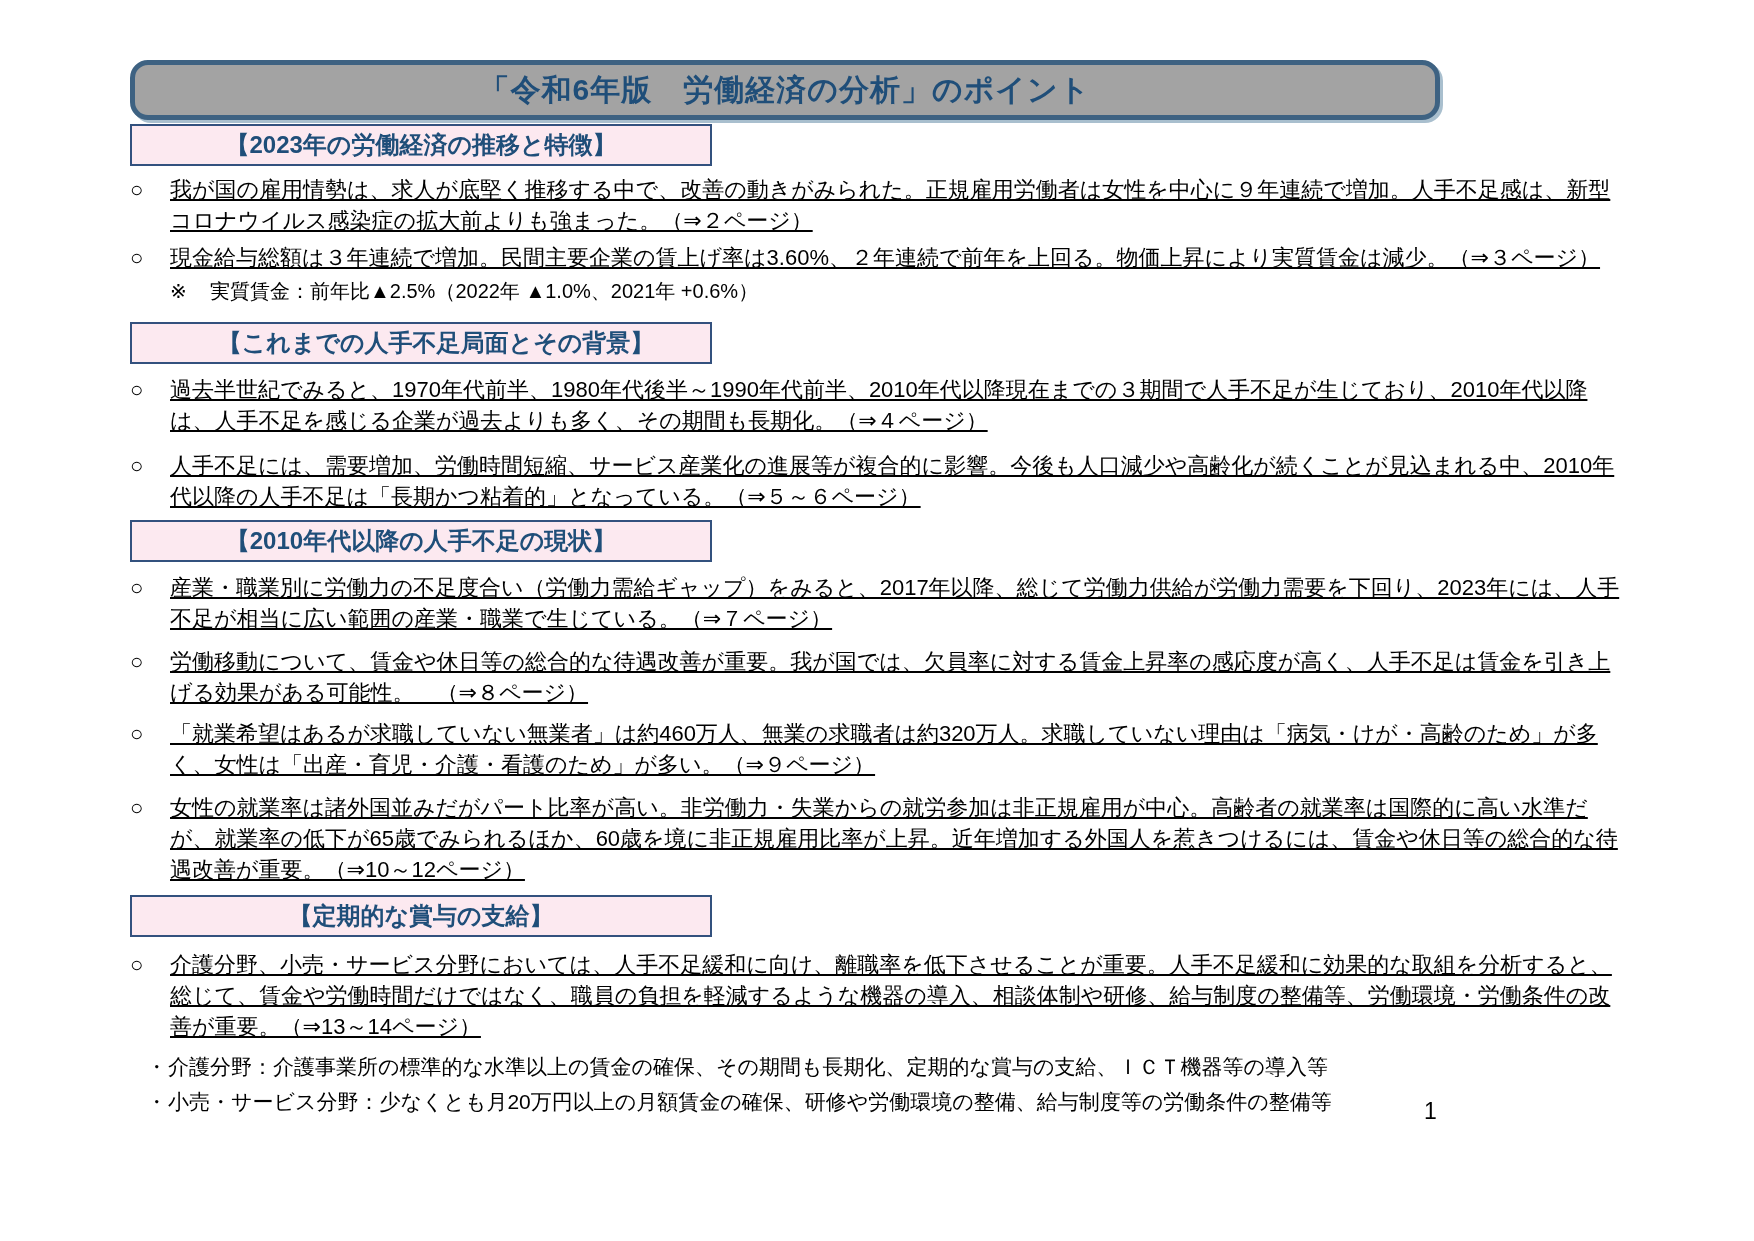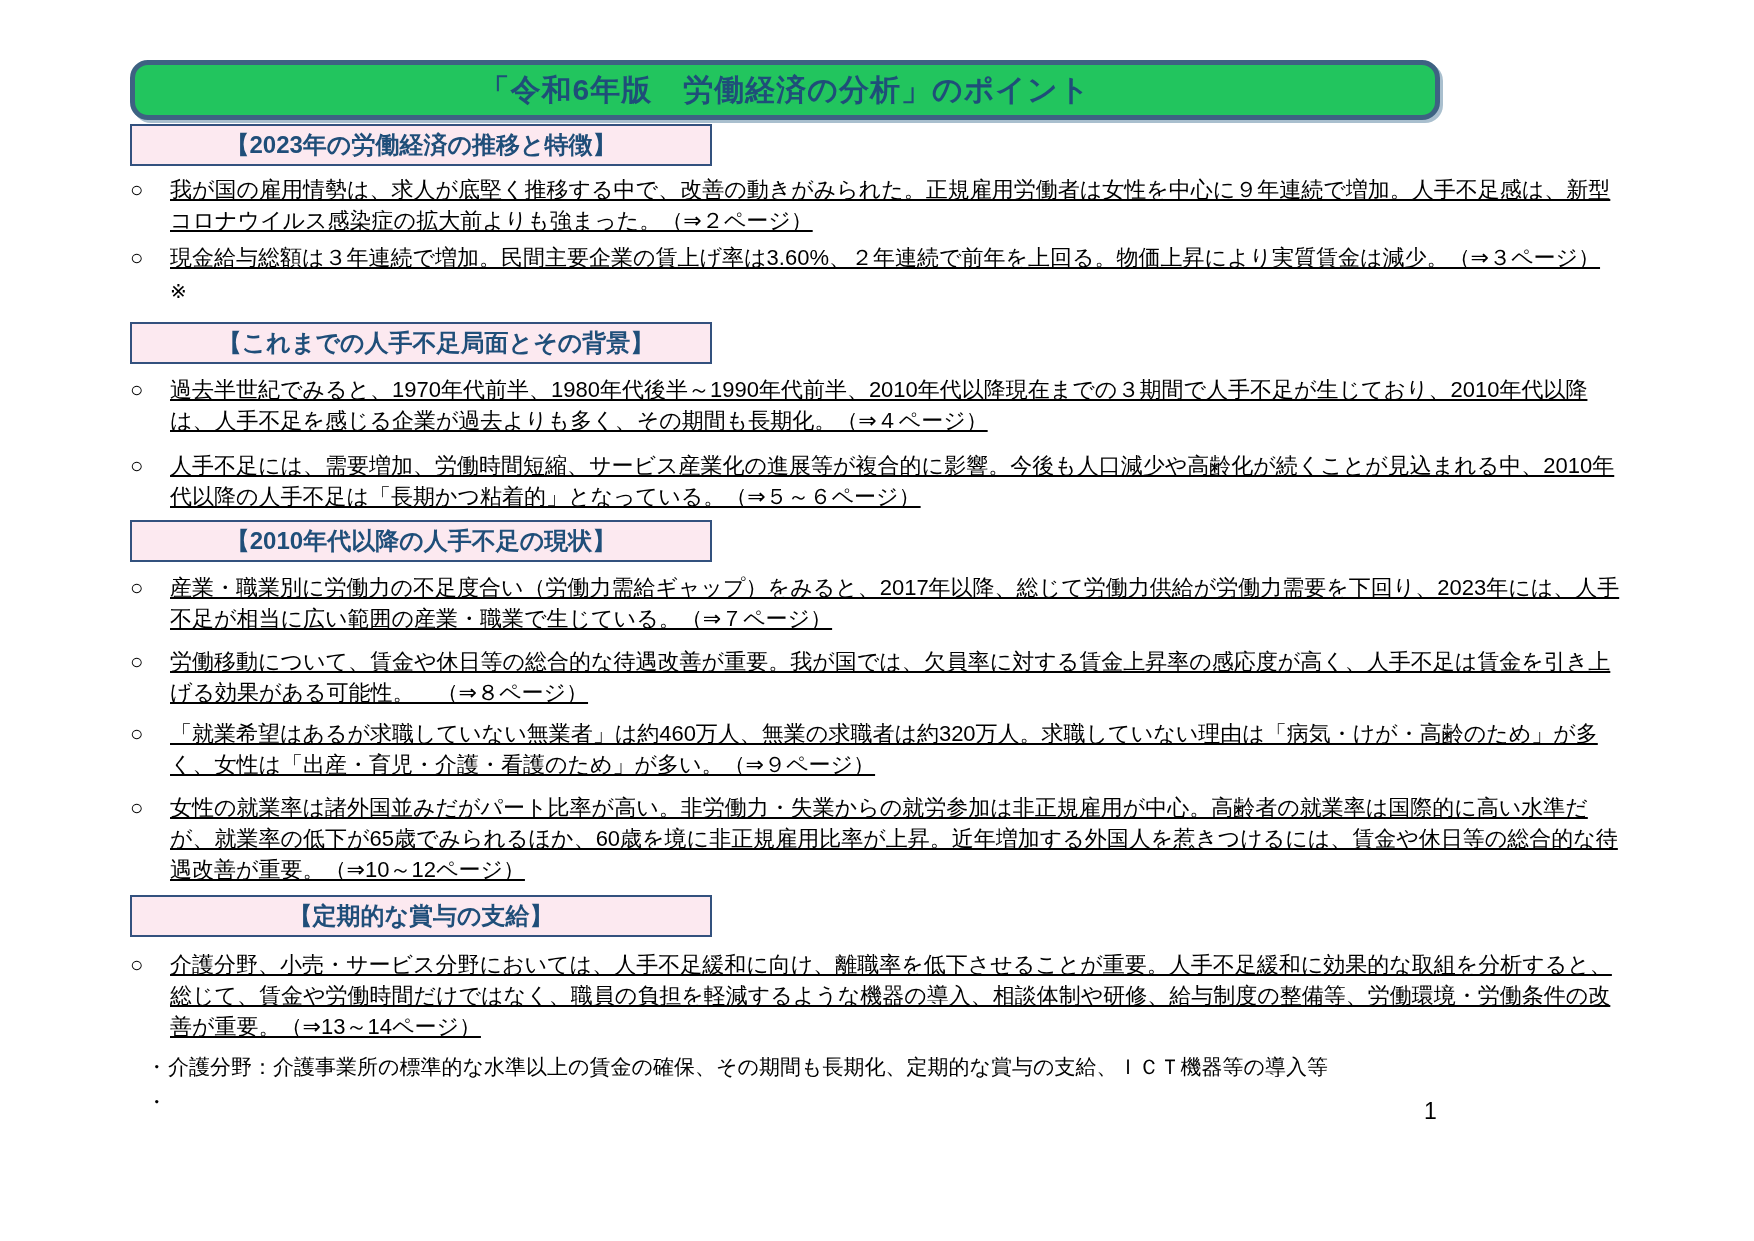--- a/index.html
+++ b/index.html
@@ -15,21 +15,21 @@
     height: 1241px;
     background: #ffffff;
     overflow: hidden;
   }
   .title-box {
     position: absolute;
     left: 130px;
     top: 60px;
     width: 1310px;
     height: 60px;
-    background: #22c55e;
+    background: #a3a3a3;
     border: 5px solid #3e6282;
     border-radius: 18px;
     box-shadow: 3px 3px 0 #a9bfce;
     display: flex;
     align-items: center;
     justify-content: center;
   }
   .title-text {
     font-size: 30px;
     font-weight: bold;
@@ -119,20 +119,21 @@
     <div class="bullet mt8">
       <span class="marker">○</span>
       <span class="text">我が国の雇用情勢は、求人が底堅く推移する中で、改善の動きがみられた。正規雇用労働者は女性を中心に９年連続で増加。人手不足感は、新型コロナウイルス感染症の拡大前よりも強まった。（⇒２ページ）</span>
     </div>
     <div class="bullet mt6">
       <span class="marker">○</span>
       <span class="text">現金給与総額は３年連続で増加。民間主要企業の賃上げ率は3.60%、２年連続で前年を上回る。物価上昇により実質賃金は減少。（⇒３ページ）</span>
     </div>
     <div class="note">
       <span class="marker">※</span>
+      <span class="text">実質賃金：前年比▲2.5%（2022年 ▲1.0%、2021年 +0.6%）</span>
     </div>
 
     <div class="section-heading mt16">【これまでの人手不足局面とその背景】</div>
     <div class="bullet mt10">
       <span class="marker">○</span>
       <span class="text">過去半世紀でみると、1970年代前半、1980年代後半～1990年代前半、2010年代以降現在までの３期間で人手不足が生じており、2010年代以降は、人手不足を感じる企業が過去よりも多く、その期間も長期化。（⇒４ページ）</span>
     </div>
     <div class="bullet mt14">
       <span class="marker">○</span>
       <span class="text">人手不足には、需要増加、労働時間短縮、サービス産業化の進展等が複合的に影響。今後も人口減少や高齢化が続くことが見込まれる中、2010年代以降の人手不足は「長期かつ粘着的」となっている。（⇒５～６ページ）</span>
@@ -161,19 +162,20 @@
     <div class="bullet mt12">
       <span class="marker">○</span>
       <span class="text">介護分野、小売・サービス分野においては、人手不足緩和に向け、離職率を低下させることが重要。人手不足緩和に効果的な取組を分析すると、総じて、賃金や労働時間だけではなく、職員の負担を軽減するような機器の導入、相談体制や研修、給与制度の整備等、労働環境・労働条件の改善が重要。（⇒13～14ページ）</span>
     </div>
     <div class="sub-bullet mt10">
       <span class="marker">・</span>
       <span class="text">介護分野：介護事業所の標準的な水準以上の賃金の確保、その期間も長期化、定期的な賞与の支給、ＩＣＴ機器等の導入等</span>
     </div>
     <div class="sub-bullet mt6">
       <span class="marker">・</span>
+      <span class="text">小売・サービス分野：少なくとも月20万円以上の月額賃金の確保、研修や労働環境の整備、給与制度等の労働条件の整備等</span>
     </div>
 
   </div>
 
   <div class="page-number">1</div>
 
 </div>
 
 </body></html>

